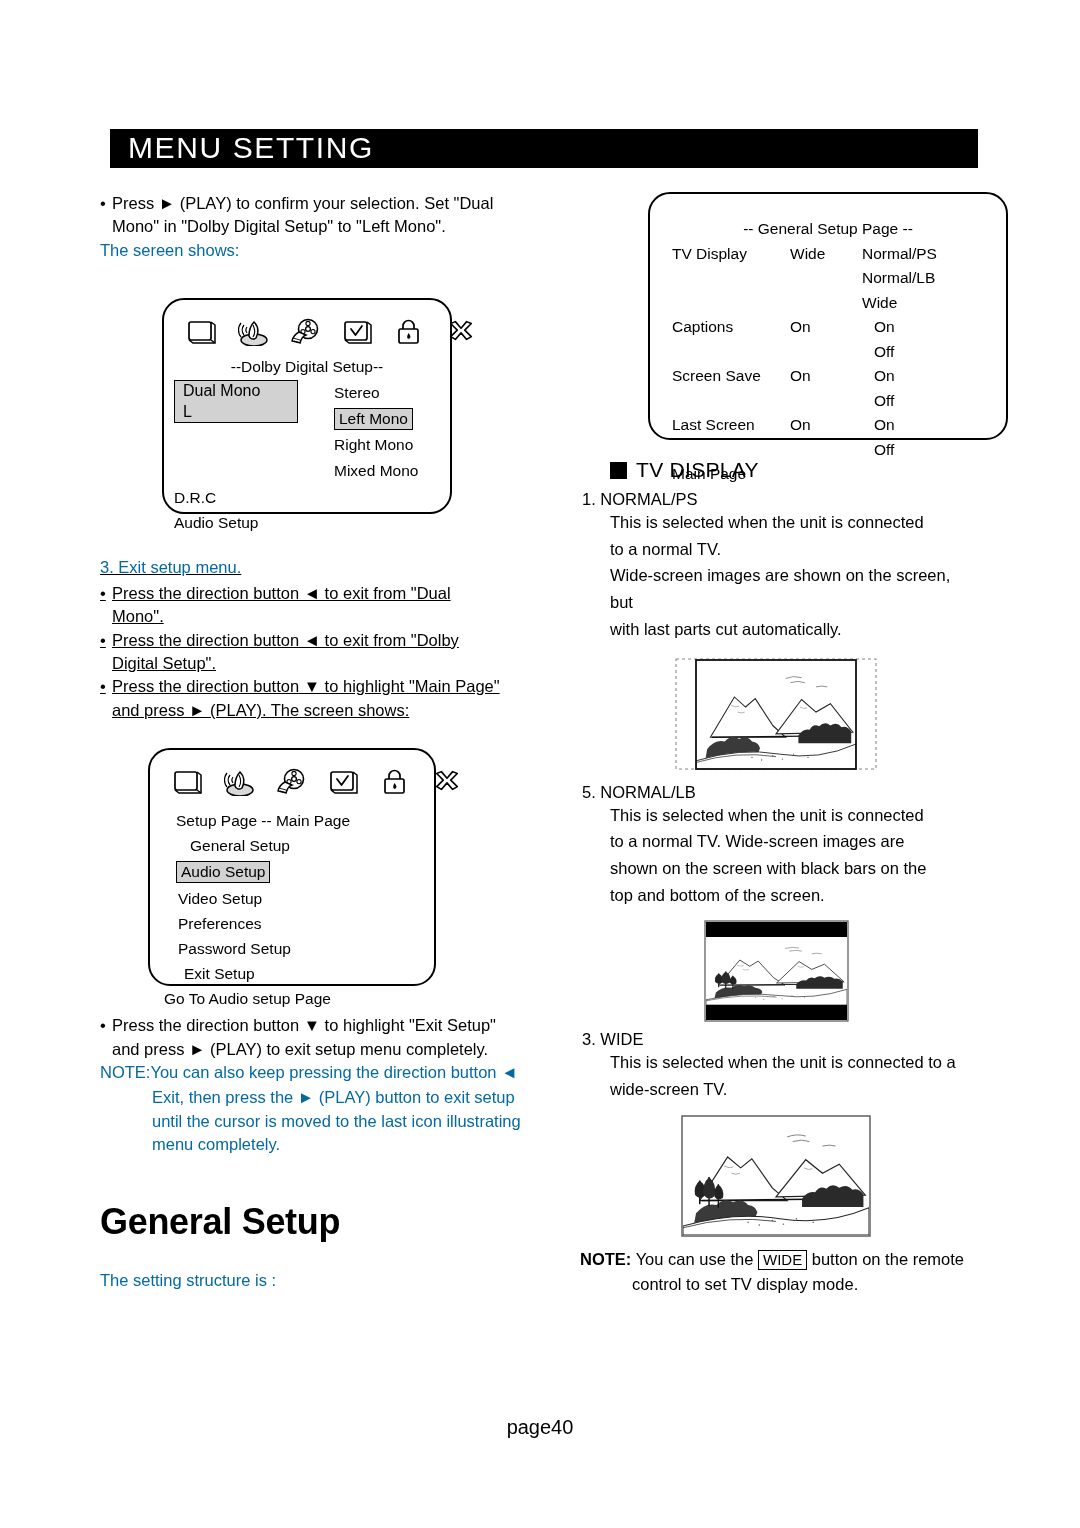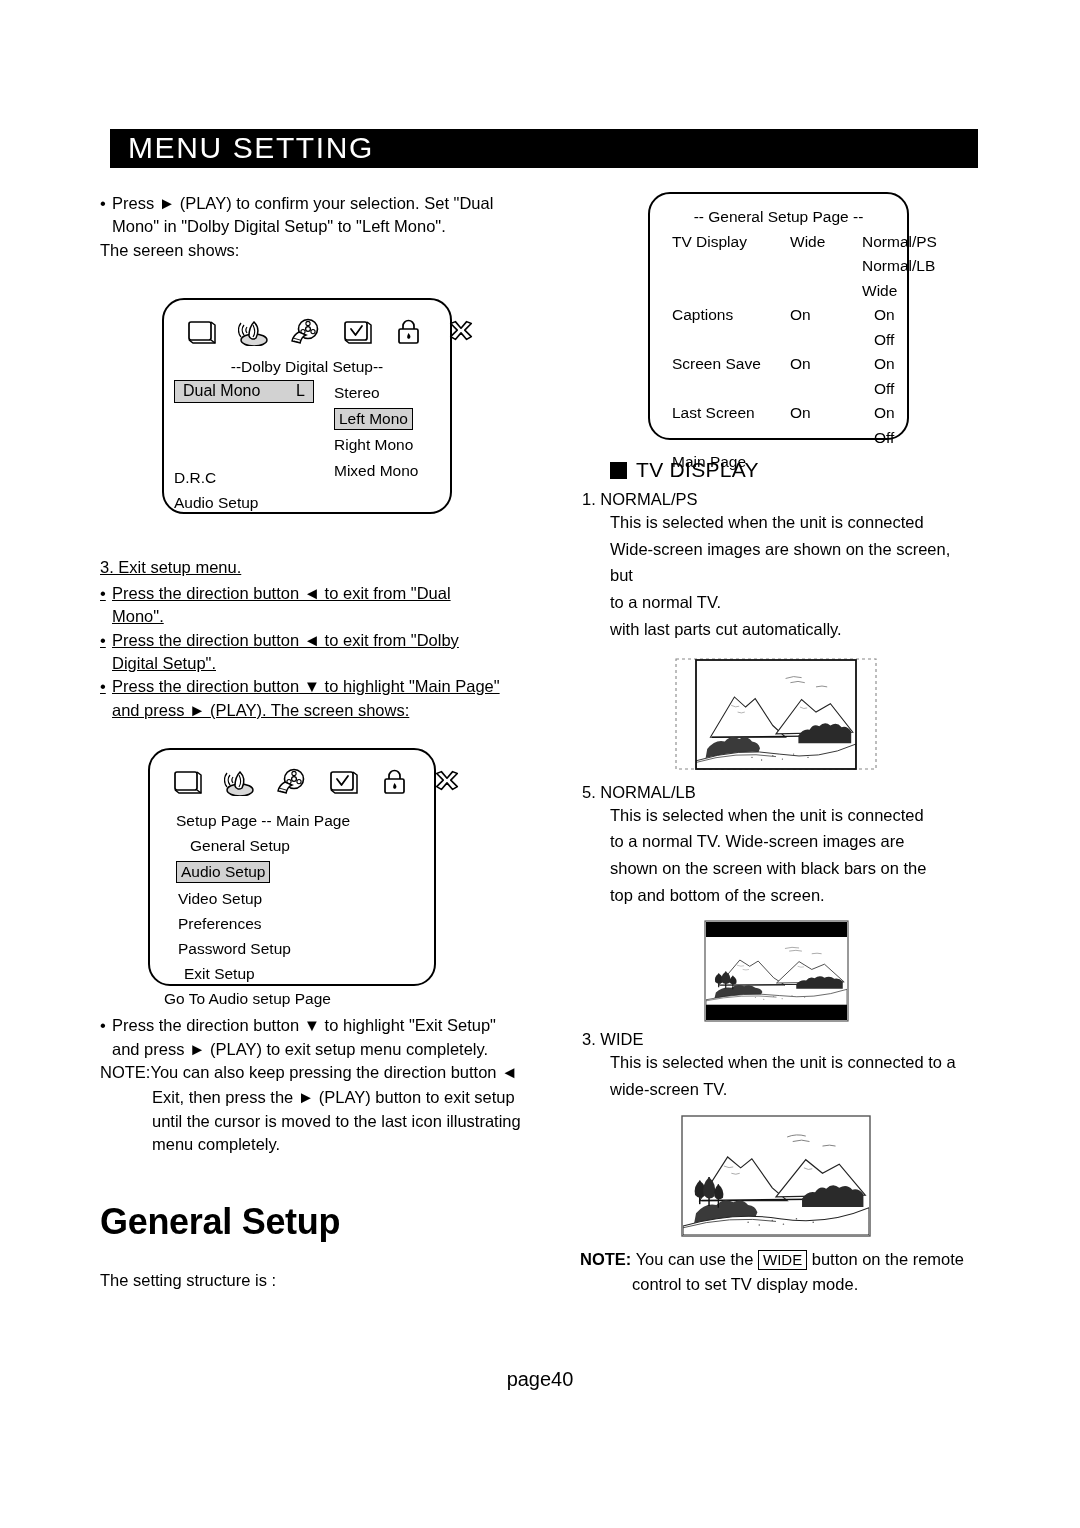--- a/index.html
+++ b/index.html
@@ -54,21 +54,21 @@
     left: 576px;
     top: 192px;
     width: 400px;
   }
 
   
   .para {
     font-size: 16.5px;
     line-height: 1.42;
     margin: 0 0 2px 0;
-    color: #000000;
+    color: #0369a1;
   }
   .bullet-row {
     display: flex;
     align-items: flex-start;
     font-size: 16.5px;
     line-height: 1.42;
   }
   .bullet-dot {
     flex: 0 0 auto;
     width: 12px;
@@ -175,21 +175,21 @@
     padding: 0 4px;
     font-size: 15px;
     display: inline-block;
     line-height: 1.2;
   }
 
   .pagenum {
     position: absolute;
     left: 0;
     right: 0;
-    top: 1368px;
+    top: 1416px;
     text-align: center;
     font-size: 20px;
   }
 
   
   .gs-grid {
     display: grid;
     grid-template-columns: 118px 72px auto;
     font-size: 15.5px;
     line-height: 1.58;
@@ -323,21 +323,21 @@
             </svg></span>
         <span class="osd-icon">
           <svg width="30" height="26" viewBox="0 0 32 26">
               <use href="#ic-exit"></use>
             </svg></span>
       </div>
 
       <div class="osd-title">--Dolby Digital Setup--</div>
 
       <div style="position:relative; padding:4px 0 0 10px;">
-        <div class="hl-wide" style="width:140px;">
+        <div class="hl-wide" style="width:124px;flex-direction:column;">
           <span>Dual Mono</span>
           <span>L</span>
         </div>
 
         <div style="position:absolute; left:170px; top:4px;">
           <div class="osd-line">Stereo</div>
           <div class="osd-line" style="margin:1px 0;">
             <span class="hl">Left Mono</span>
           </div>
           <div class="osd-line">Right Mono</div>
@@ -430,21 +430,21 @@
       <p class="para indent-2" style="margin:0;">until the cursor is moved to the last icon illustrating</p>
       <p class="para indent-2" style="margin:0;">menu completely.</p>
     </div>
 
     <h1 class="big-head" style="margin-top:44px;">General Setup</h1>
     <p class="para" style="margin-top:26px;">The setting structure is :</p>
   </div>
 
   <div class="col-right">
 
-    <div class="osd" style="width:261px; height:248px; margin-left:72px; padding-top:14px; box-sizing:border-box;">
+    <div class="osd" style="width:360px; height:248px; margin-left:72px; padding-top:26px; box-sizing:border-box;">
       <div style="text-align:center; font-size:15.5px;">--  General Setup Page --</div>
 
       <div class="gs-grid">
 
         <div>TV Display</div>
         <div>Wide</div>
         <div>Normal/PS</div>
         <div></div>
         <div></div>
         <div>Normal/LB</div>
@@ -481,22 +481,22 @@
 
     <div class="section-head" style="margin-top:18px; margin-left:34px;">
       <span class="sq"></span>
       <span>TV DISPLAY</span>
     </div>
 
     <div style="margin-left:6px;">
       <div class="item-num" style="padding-left:0;">1. NORMAL/PS</div>
       <div class="item-body">
         <div>This is selected when the unit is connected</div>
+        <div>to a normal TV.</div>
         <div>Wide-screen images are shown on the screen, but</div>
-        <div>to a normal TV.</div>
         <div>with last parts cut automatically.</div>
       </div>
     </div>
 
     <div class="fig">
       <svg width="205" height="120" viewBox="0 0 205 120">
 
         <rect x="2" y="4" width="200" height="110" fill="none" stroke="#888" stroke-width="1.1" stroke-dasharray="3 3"></rect>
 
         <g transform="translate(22,5) scale(0.80,0.84)">

